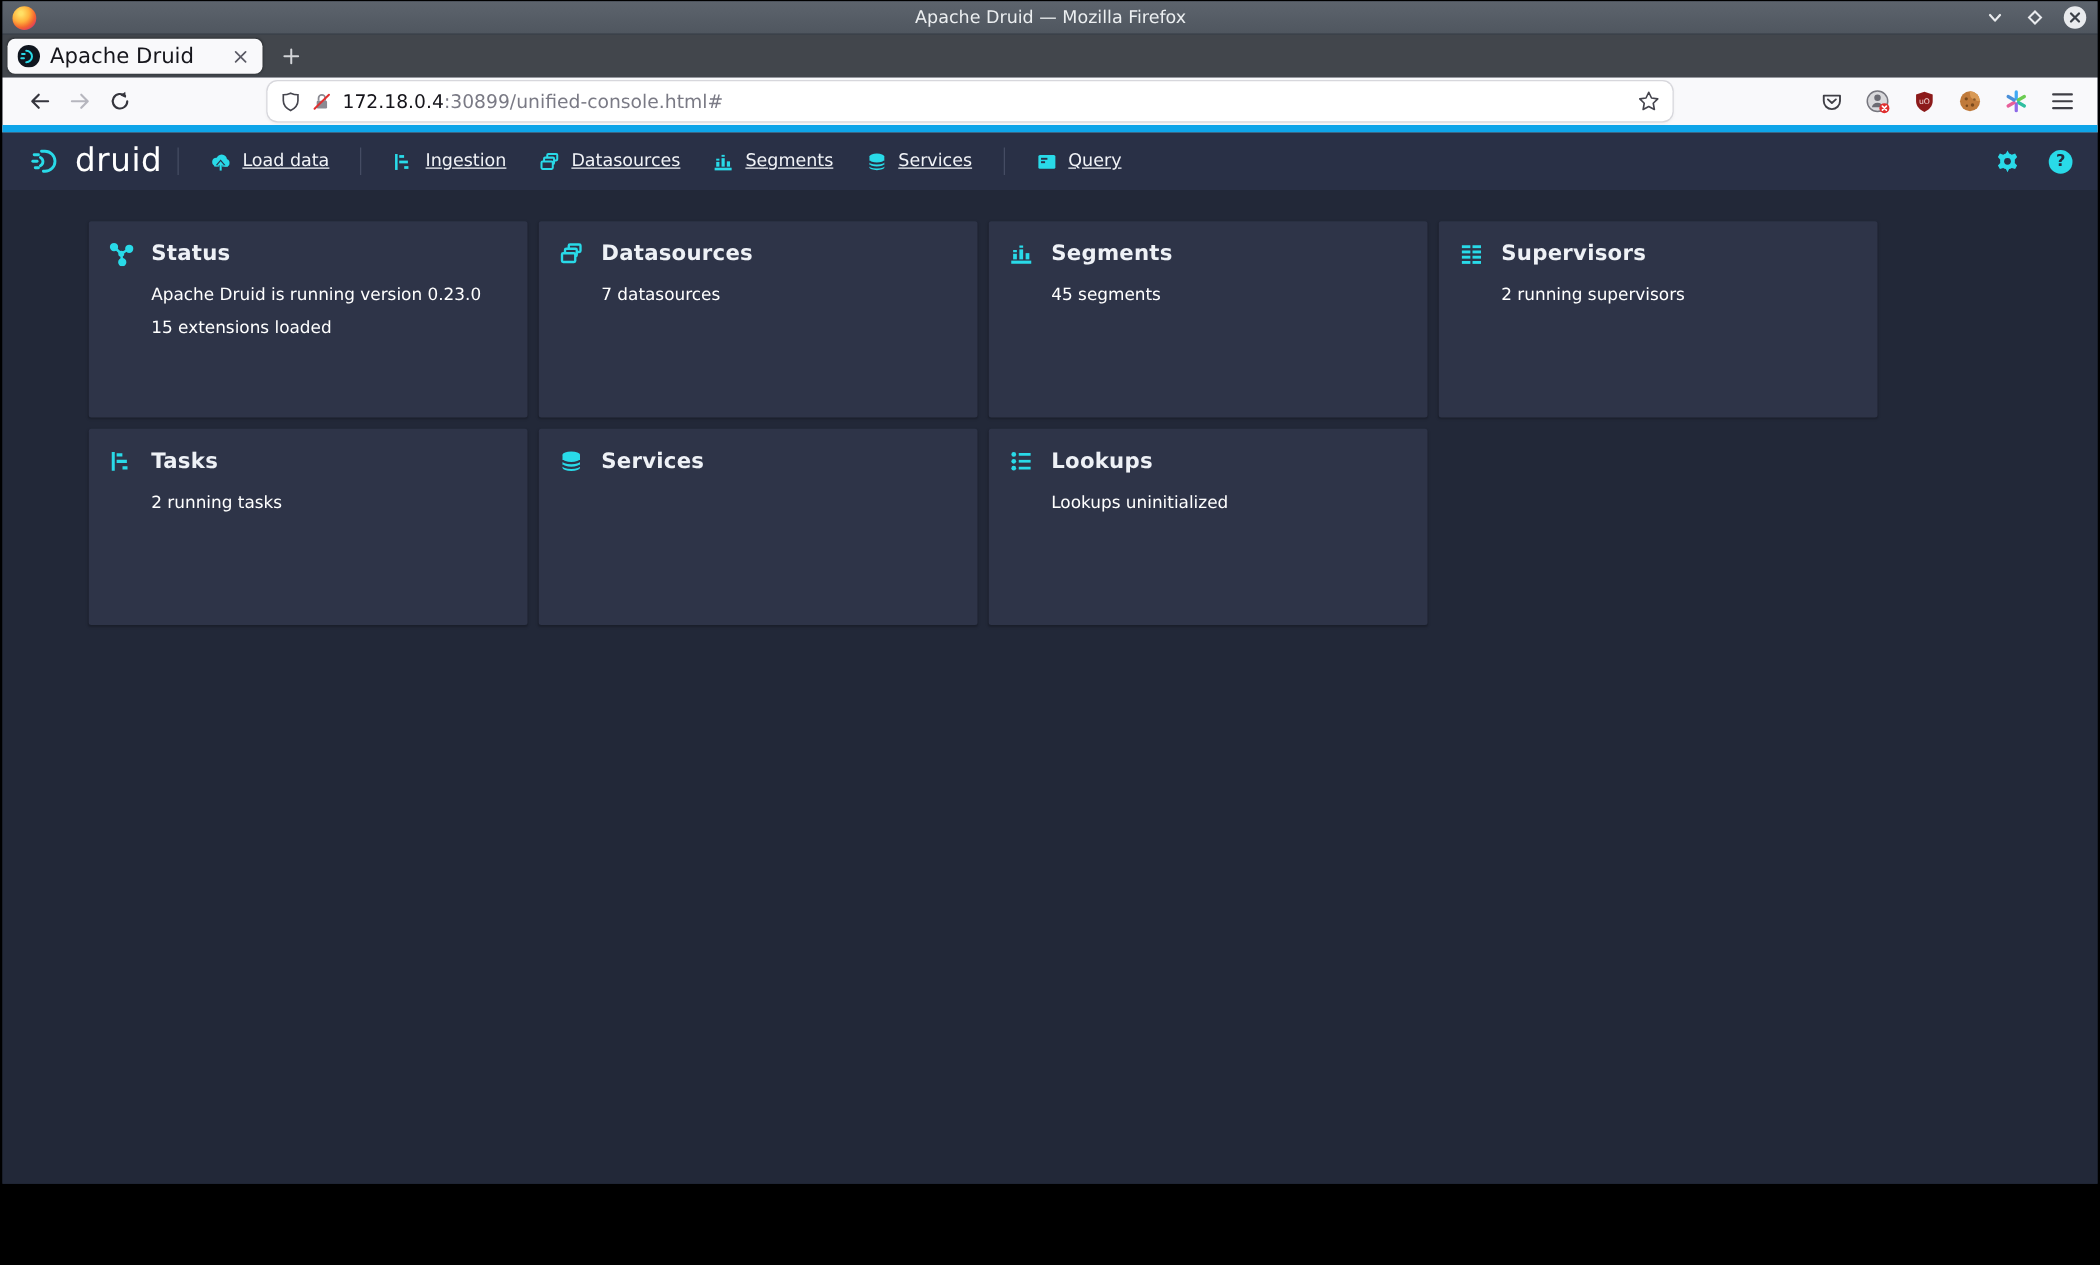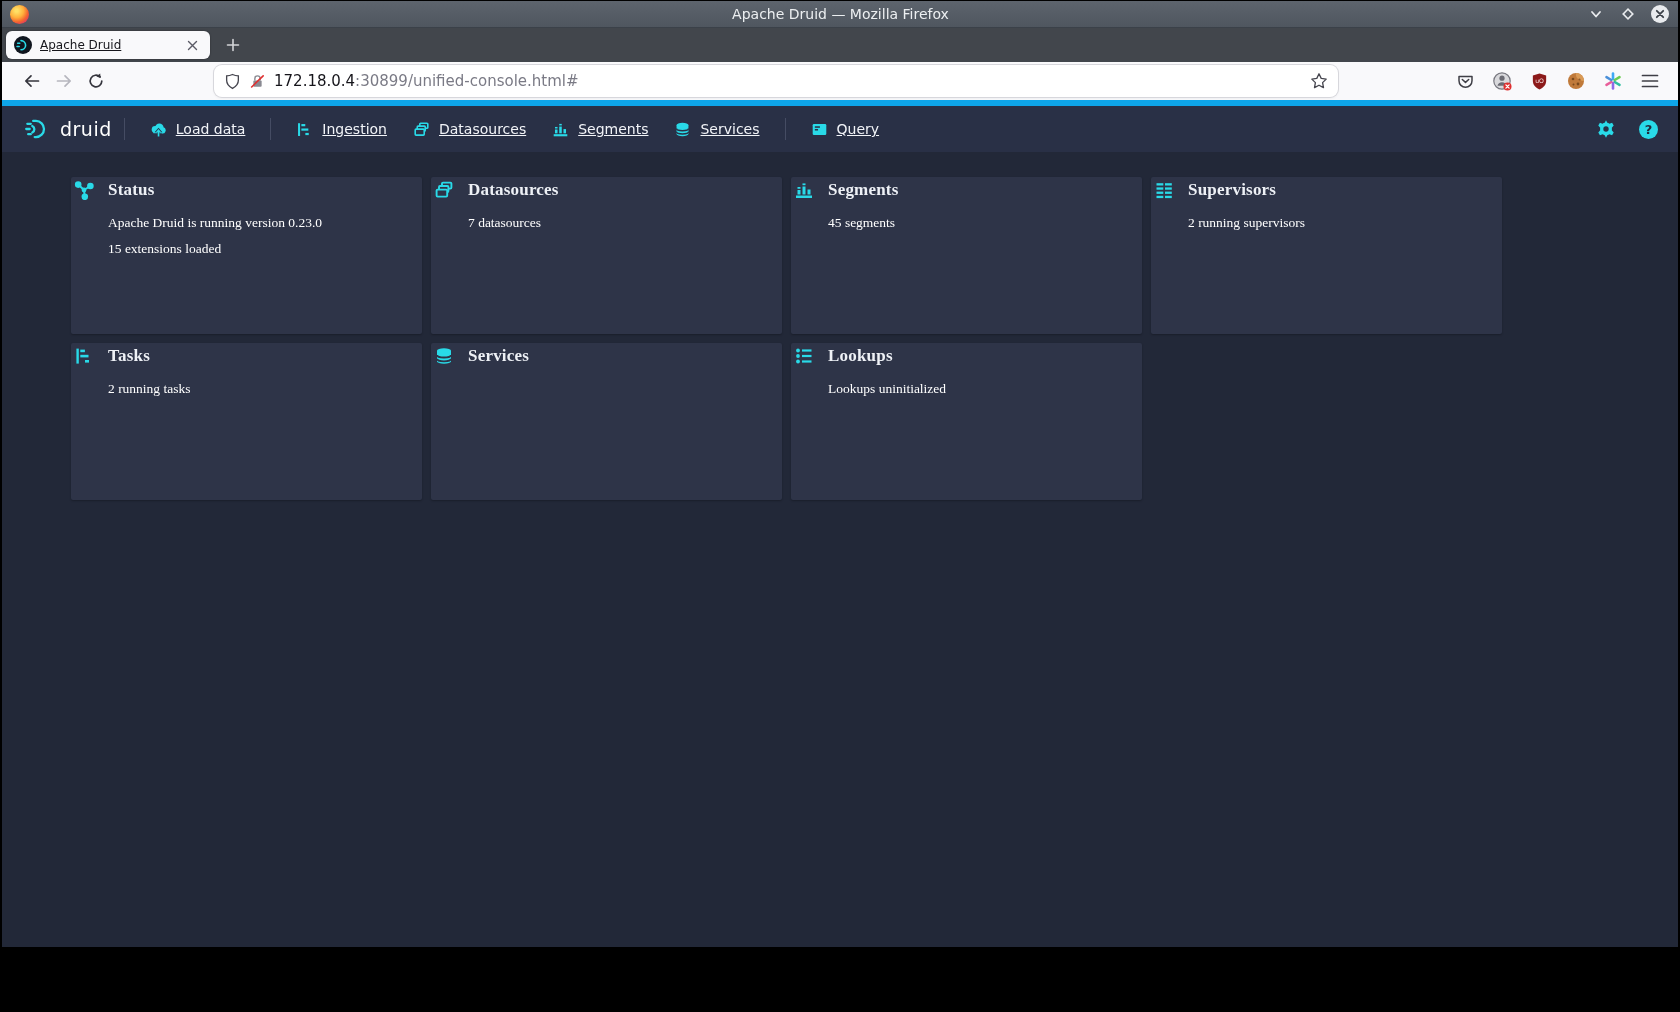--- a/index.html
+++ b/index.html
@@ -22,21 +22,21 @@
   .win-controls { margin-left:auto; display:flex; align-items:center; gap:12px; z-index:2; }
   .win-btn { width:20px; height:20px; display:flex; align-items:center; justify-content:center; cursor:pointer; }
 
   
   .tabbar { height:34px; flex:0 0 34px; background:#42464c; display:flex; align-items:center; padding:0 4px; }
   .tab {
     width:204px; height:28px; background:#f9f9fb; border-radius:6px;
     display:flex; align-items:center; padding:0 8px; gap:8px; box-shadow:0 0 2px rgba(0,0,0,.4);
   }
   .tab-favicon { width:18px; height:18px; flex:0 0 18px; }
-  .tab-title { font-size:12px; color:#16161c; flex:1; white-space:nowrap; overflow:hidden;text-decoration:underline; }
+  .tab-title { font-size:17px; color:#16161c; flex:1; white-space:nowrap; overflow:hidden; }
   .tab-close { width:20px; height:20px; border-radius:4px; display:flex; align-items:center; justify-content:center; cursor:pointer; }
   .newtab-btn { width:30px; height:28px; margin-left:8px; display:flex; align-items:center; justify-content:center; border-radius:4px; cursor:pointer; }
 
   
   .toolbar {
     height:44px; flex:0 0 44px; background:#f9f9fb; border-bottom:6px solid #0ea5e9;
     display:flex; align-items:center; padding:0 14px;
   }
   .nav-btn { width:32px; height:32px; border-radius:4px; display:flex; align-items:center; justify-content:center; cursor:pointer; flex:0 0 32px; }
   .urlbar {
@@ -48,33 +48,33 @@
   .url-text .host { color:#15141a; }
   .toolbar-right { margin-left:auto; display:flex; align-items:center; gap:13px; padding-right:2px; }
   .ext-btn { width:24px; height:24px; display:flex; align-items:center; justify-content:center; cursor:pointer; }
 
   
   .druid-nav {
     height:46px; flex:0 0 46px; background:#293046; --hole:#293046;
     display:flex; align-items:center; padding:0 20px 0 22px; color:#f2f4f8;
   }
   .brand { display:flex; align-items:center; gap:9px; cursor:pointer; }
-  .brand-text { font-size:19px; color:#fff; letter-spacing:.5px; }
+  .brand-text { font-size:26px; color:#fff; letter-spacing:.5px; }
   .nav-sep { width:1px; height:22px; background:#454c63; margin:0 12px; flex:0 0 1px; }
   .nav-item { display:flex; align-items:center; gap:9px; padding:0 13px; height:34px; border-radius:3px; cursor:pointer; font-size:14px;text-decoration:underline; }
   .nav-right { margin-left:auto; display:flex; align-items:center; gap:20px; }
   .nav-icon-btn { width:26px; height:26px; display:flex; align-items:center; justify-content:center; cursor:pointer; }
   .help-badge { width:19px; height:19px; border-radius:50%; background:#29dae8; color:#222b3d;
     display:flex; align-items:center; justify-content:center; font-size:13px; font-weight:bold; cursor:pointer; }
 
   
   .content { flex:1; background:#222838; padding:25px 0 0 69px; }
   .cards { display:grid; grid-template-columns:repeat(4,351px); grid-auto-rows:157px; gap:9px; }
-  .card { background:#2e3448; --hole:#2e3448; border-radius:2px; padding:3px; cursor:pointer;
-    box-shadow:0 1px 2px rgba(0,0,0,.25);font-family:Liberation Serif, serif; }
+  .card { background:#2e3448; --hole:#2e3448; border-radius:2px; padding:16px; cursor:pointer;
+    box-shadow:0 1px 2px rgba(0,0,0,.25); }
   .card-head { display:flex; align-items:center; gap:14px; }
   .card-icon { width:20px; height:20px; flex:0 0 20px; }
   .card-title { font-size:17px; font-weight:600; color:#eef1f6; letter-spacing:.2px; }
   .card-body { margin:10px 0 0 34px; }
   .card-line { font-size:13.5px; line-height:26px; color:#ffffff; }
 
   svg { display:block; }
 </style>
 </head>
 <body>

